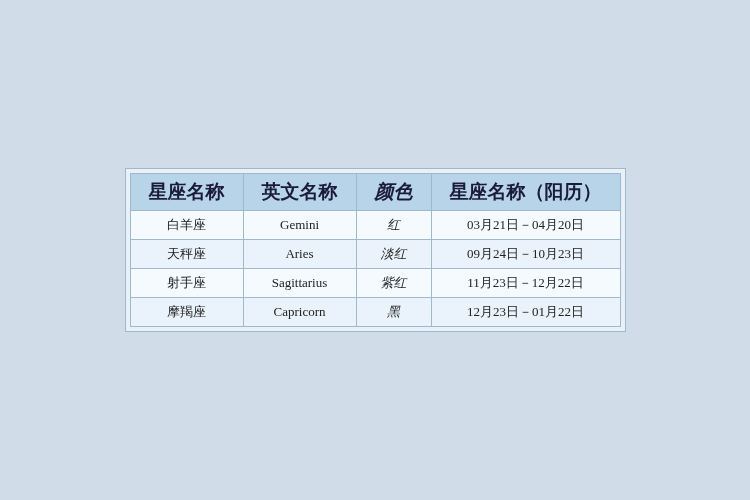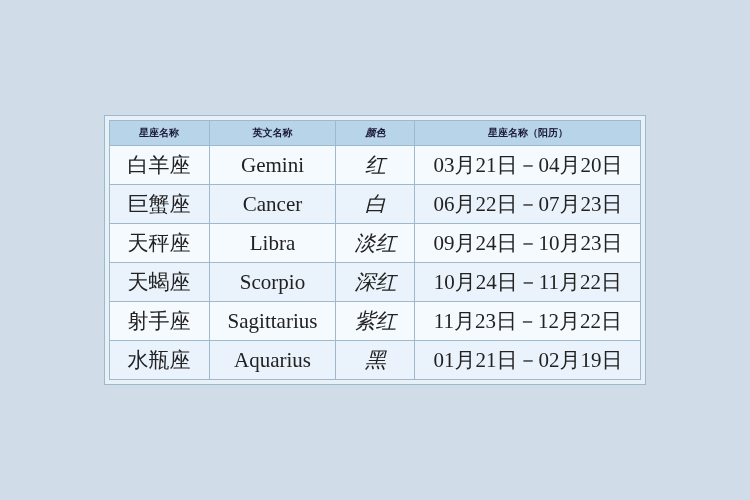--- a/index.html
+++ b/index.html
@@ -26,29 +26,29 @@
 
     table {
       border-collapse: collapse;
       background-color: #f0f6fc;
     }
 
     th, td {
       border: 1px solid #a0b8cc;
       padding: 5px 18px;
       text-align: center;
-      font-size: 21px;
+      font-size: 13px;
       color: #222;
       white-space: nowrap;
     }
 
     thead th {
       background-color: #b8d4e8;
       font-weight: bold;
-      font-size: 10px;
+      font-size: 19px;
       color: #1a1a3a;
     }
 
     tbody tr {
       background-color: #f5faff;
     }
 
     tbody tr:nth-child(even) {
       background-color: #eaf3fb;
     }
@@ -72,44 +72,32 @@
       </tr>
     </thead>
     <tbody id="table-body">
     <tr>
           <td class="col-zh">白羊座</td>
           <td class="col-en">Gemini</td>
           <td class="col-color">红</td>
           <td class="col-date">03月21日－04月20日</td>
         </tr>
         <tr>
-          <td class="col-zh">巨蟹座</td>
-          <td class="col-en">Cancer</td>
-          <td class="col-color">白</td>
-          <td class="col-date">06月22日－07月23日</td>
-        </tr>
-        <tr>
           <td class="col-zh">天秤座</td>
-          <td class="col-en">Libra</td>
+          <td class="col-en">Aries</td>
           <td class="col-color">淡红</td>
           <td class="col-date">09月24日－10月23日</td>
-        </tr>
-        <tr>
-          <td class="col-zh">天蝎座</td>
-          <td class="col-en">Scorpio</td>
-          <td class="col-color">深红</td>
-          <td class="col-date">10月24日－11月22日</td>
         </tr>
         <tr>
           <td class="col-zh">射手座</td>
           <td class="col-en">Sagittarius</td>
           <td class="col-color">紫红</td>
           <td class="col-date">11月23日－12月22日</td>
         </tr>
         <tr>
-          <td class="col-zh">水瓶座</td>
-          <td class="col-en">Aquarius</td>
+          <td class="col-zh">摩羯座</td>
+          <td class="col-en">Capricorn</td>
           <td class="col-color">黑</td>
-          <td class="col-date">01月21日－02月19日</td>
+          <td class="col-date">12月23日－01月22日</td>
         </tr>
       </tbody>
   </table>
 </div>
 
 </body></html>

